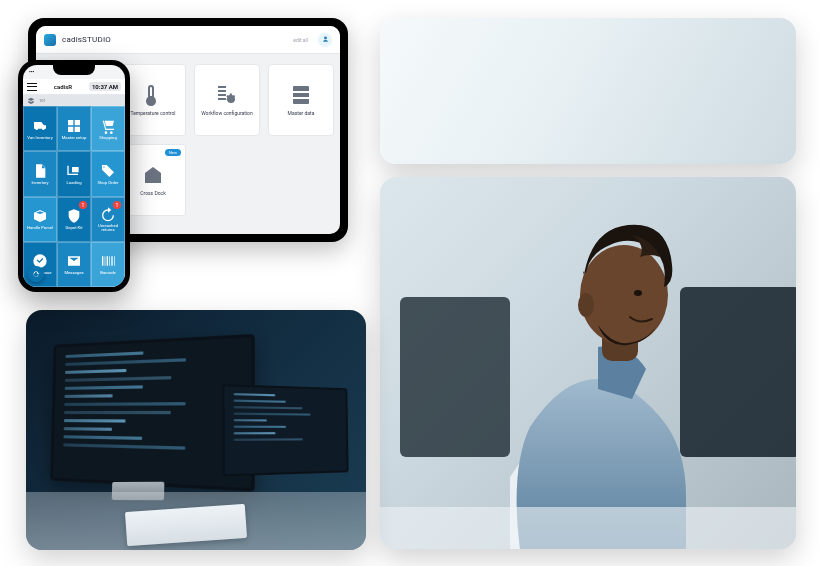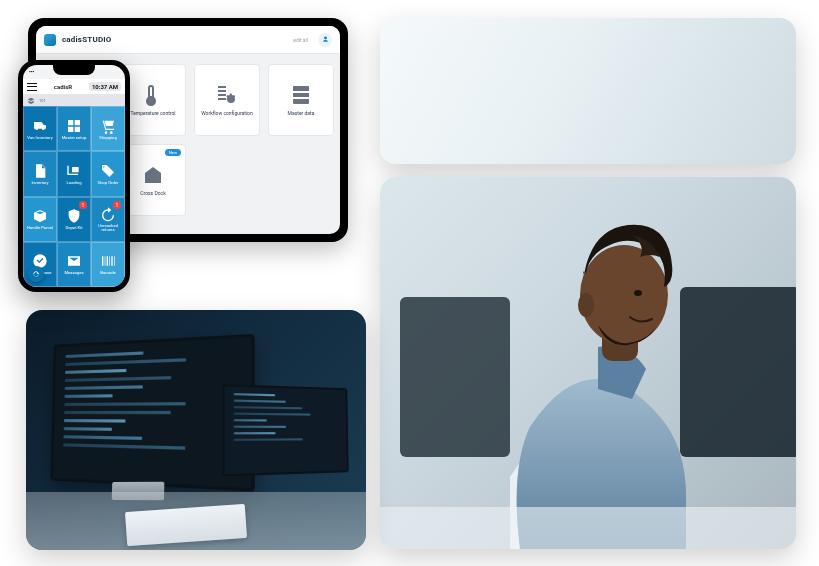--- a/index.html
+++ b/index.html
@@ -42,21 +42,21 @@
     border-bottom: 1px solid #e5e7eb;
   }
   .tablet-logo {
     width: 12px; height: 12px;
     border-radius: 3px;
     background: linear-gradient(135deg,#2aa8e0,#1b6ea8);
     flex: 0 0 auto;
   }
   .tablet-title {
     font-size: 8px;
-    font-weight: 700;
+    font-weight: 400;
     color: #1f2937;
     letter-spacing: .2px;
   }
   .tablet-header-spacer { flex: 1; }
   .tablet-header-badge {
     font-size: 5px;
     color: #9ca3af;
     background: #fff;
     padding: 2px 4px;
     border-radius: 6px;

